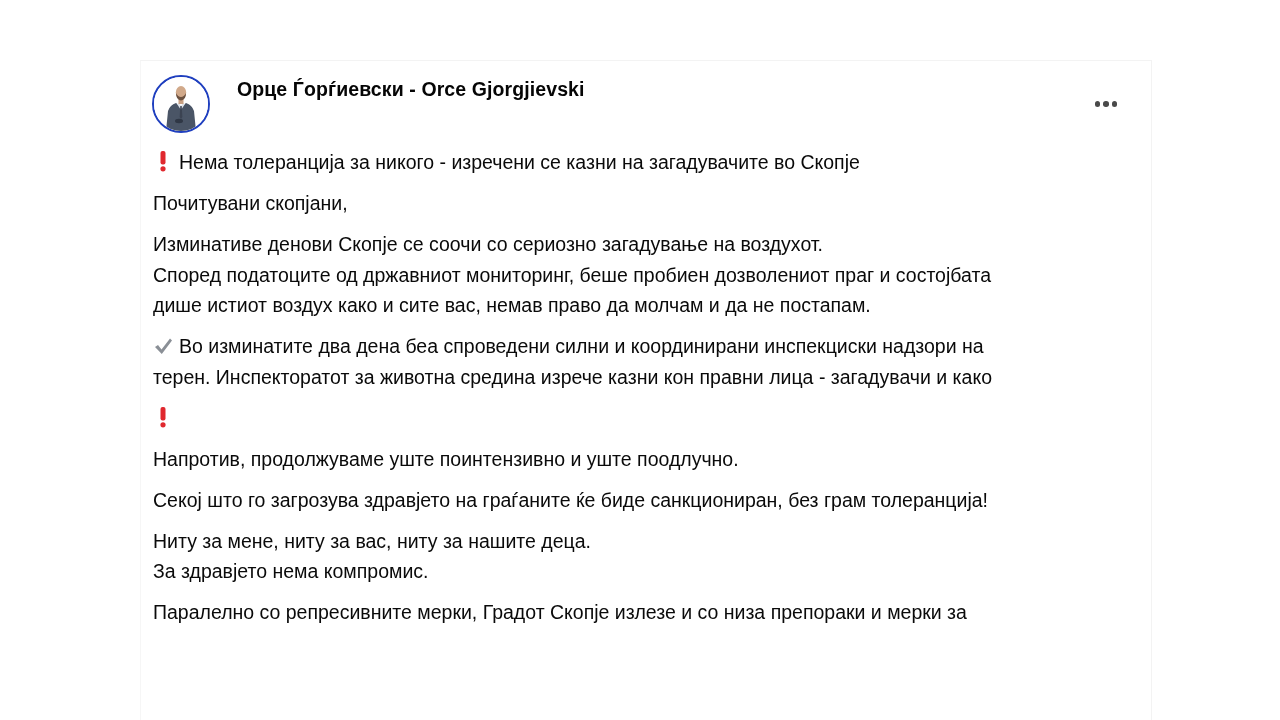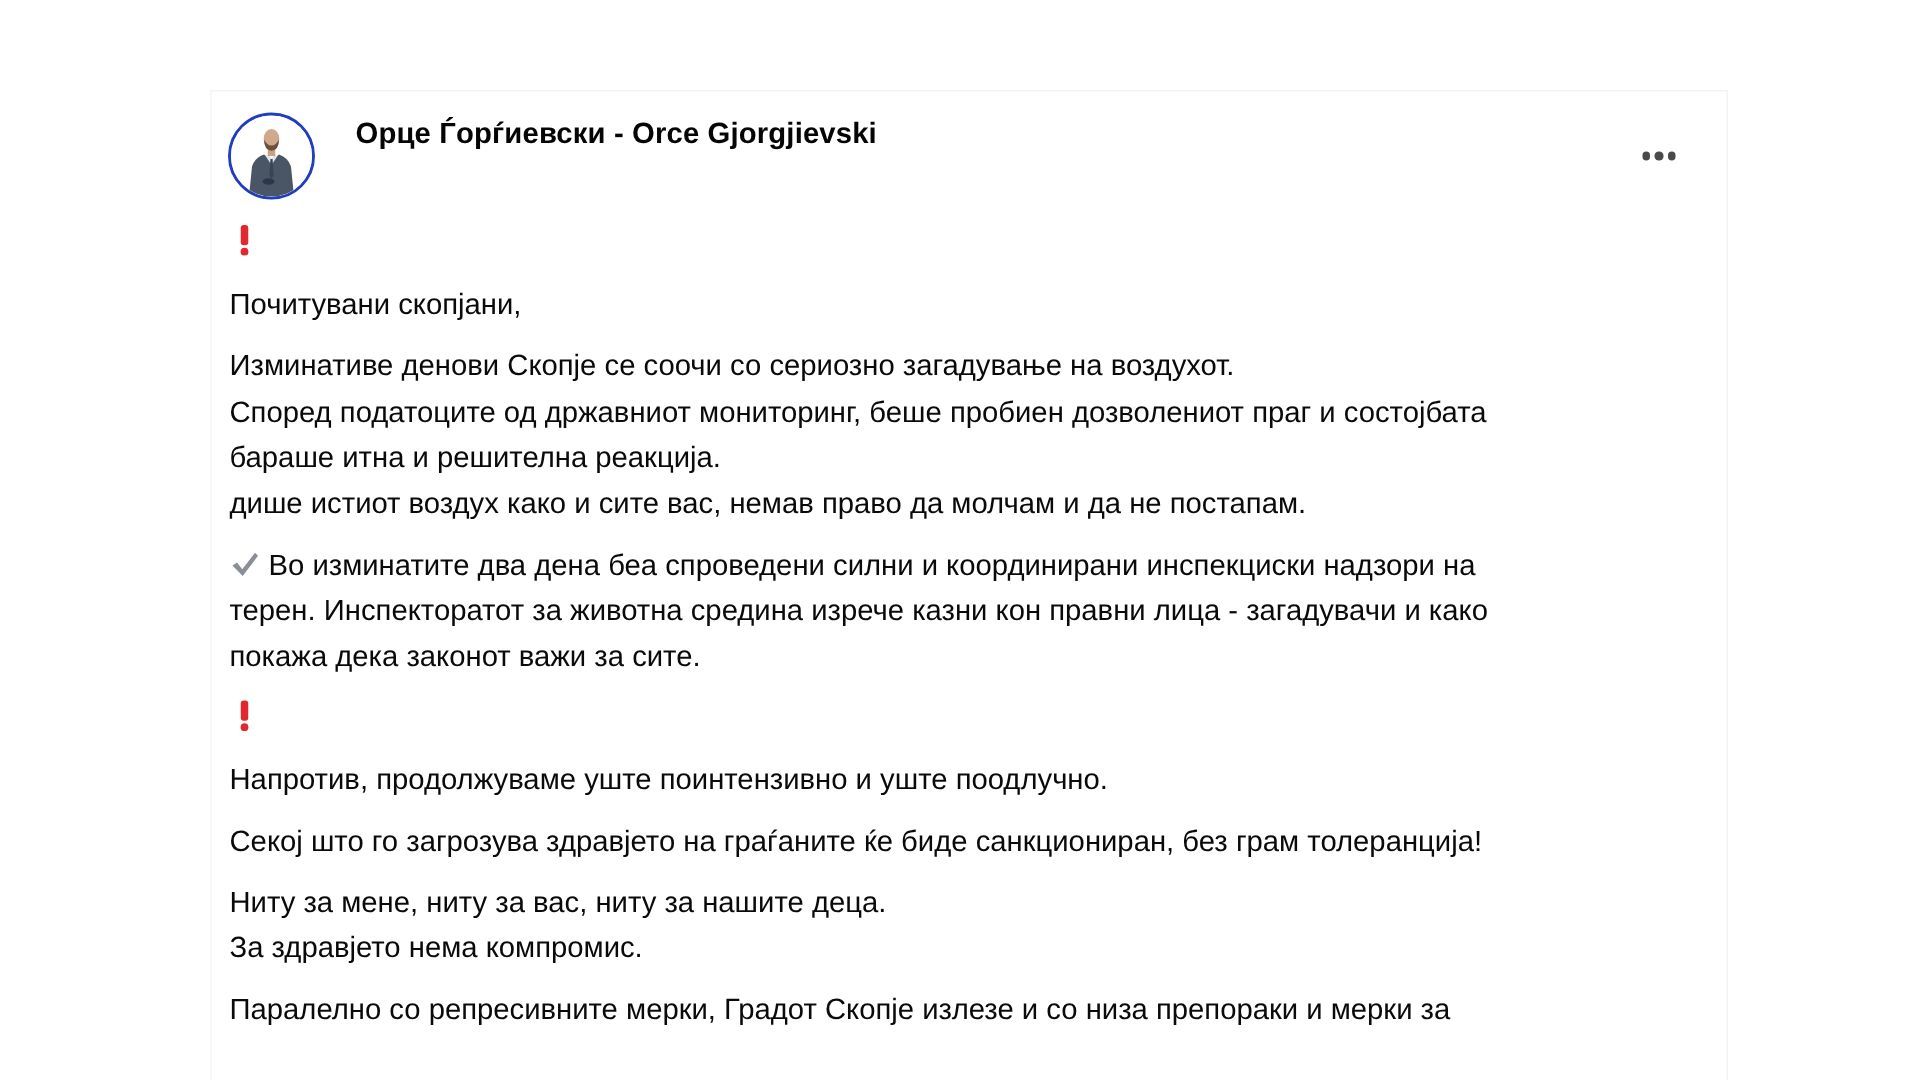--- a/index.html
+++ b/index.html
@@ -128,45 +128,43 @@
 
   <div class="post-body">
 
     <p class="para">
       <span class="line">
         <span class="emoji">
           <svg width="20" height="22" viewBox="0 0 20 22">
               <rect x="7.5" y="1" width="5" height="13.5" rx="2" fill="#e0282e"></rect>
               <circle cx="10" cy="18.8" r="2.6" fill="#e0282e"></circle>
             </svg>
-        </span>
+        </span><span>Нема толеранција за никого - изречени се казни на загадувачите во Скопје</span>
       </span>
     </p>
 
     <p class="para">
       <span class="line">Почитувани скопјани,</span>
     </p>
 
     <p class="para">
       <span class="line">Изминативе денови Скопје се соочи со сериозно загадување на воздухот.</span>
       <span class="line">Според податоците од државниот мониторинг, беше пробиен дозволениот праг и состојбата</span>
-      <span class="line">бараше итна и решителна реакција.</span>
       <span class="line">дише истиот воздух како и сите вас, немав право да молчам и да не постапам.</span>
     </p>
 
     <p class="para">
       <span class="line">
         <span class="emoji">
           <svg width="20" height="20" viewBox="0 0 20 20">
               <path d="M2 11 L5 9 L8.5 13.5 L17 2.5 L19 4.5 L8.8 18 Z" fill="#8a8f96"></path>
             </svg>
         </span><span>Во изминатите два дена беа спроведени силни и координирани инспекциски надзори на</span>
       </span>
       <span class="line">терен. Инспекторатот за животна средина изрече казни кон правни лица - загадувачи и како</span>
-      <span class="line">покажа дека законот важи за сите.</span>
     </p>
 
     <p class="para">
       <span class="line">
         <span class="emoji">
           <svg width="20" height="22" viewBox="0 0 20 22">
               <rect x="7.5" y="1" width="5" height="13.5" rx="2" fill="#e0282e"></rect>
               <circle cx="10" cy="18.8" r="2.6" fill="#e0282e"></circle>
             </svg>
         </span>

